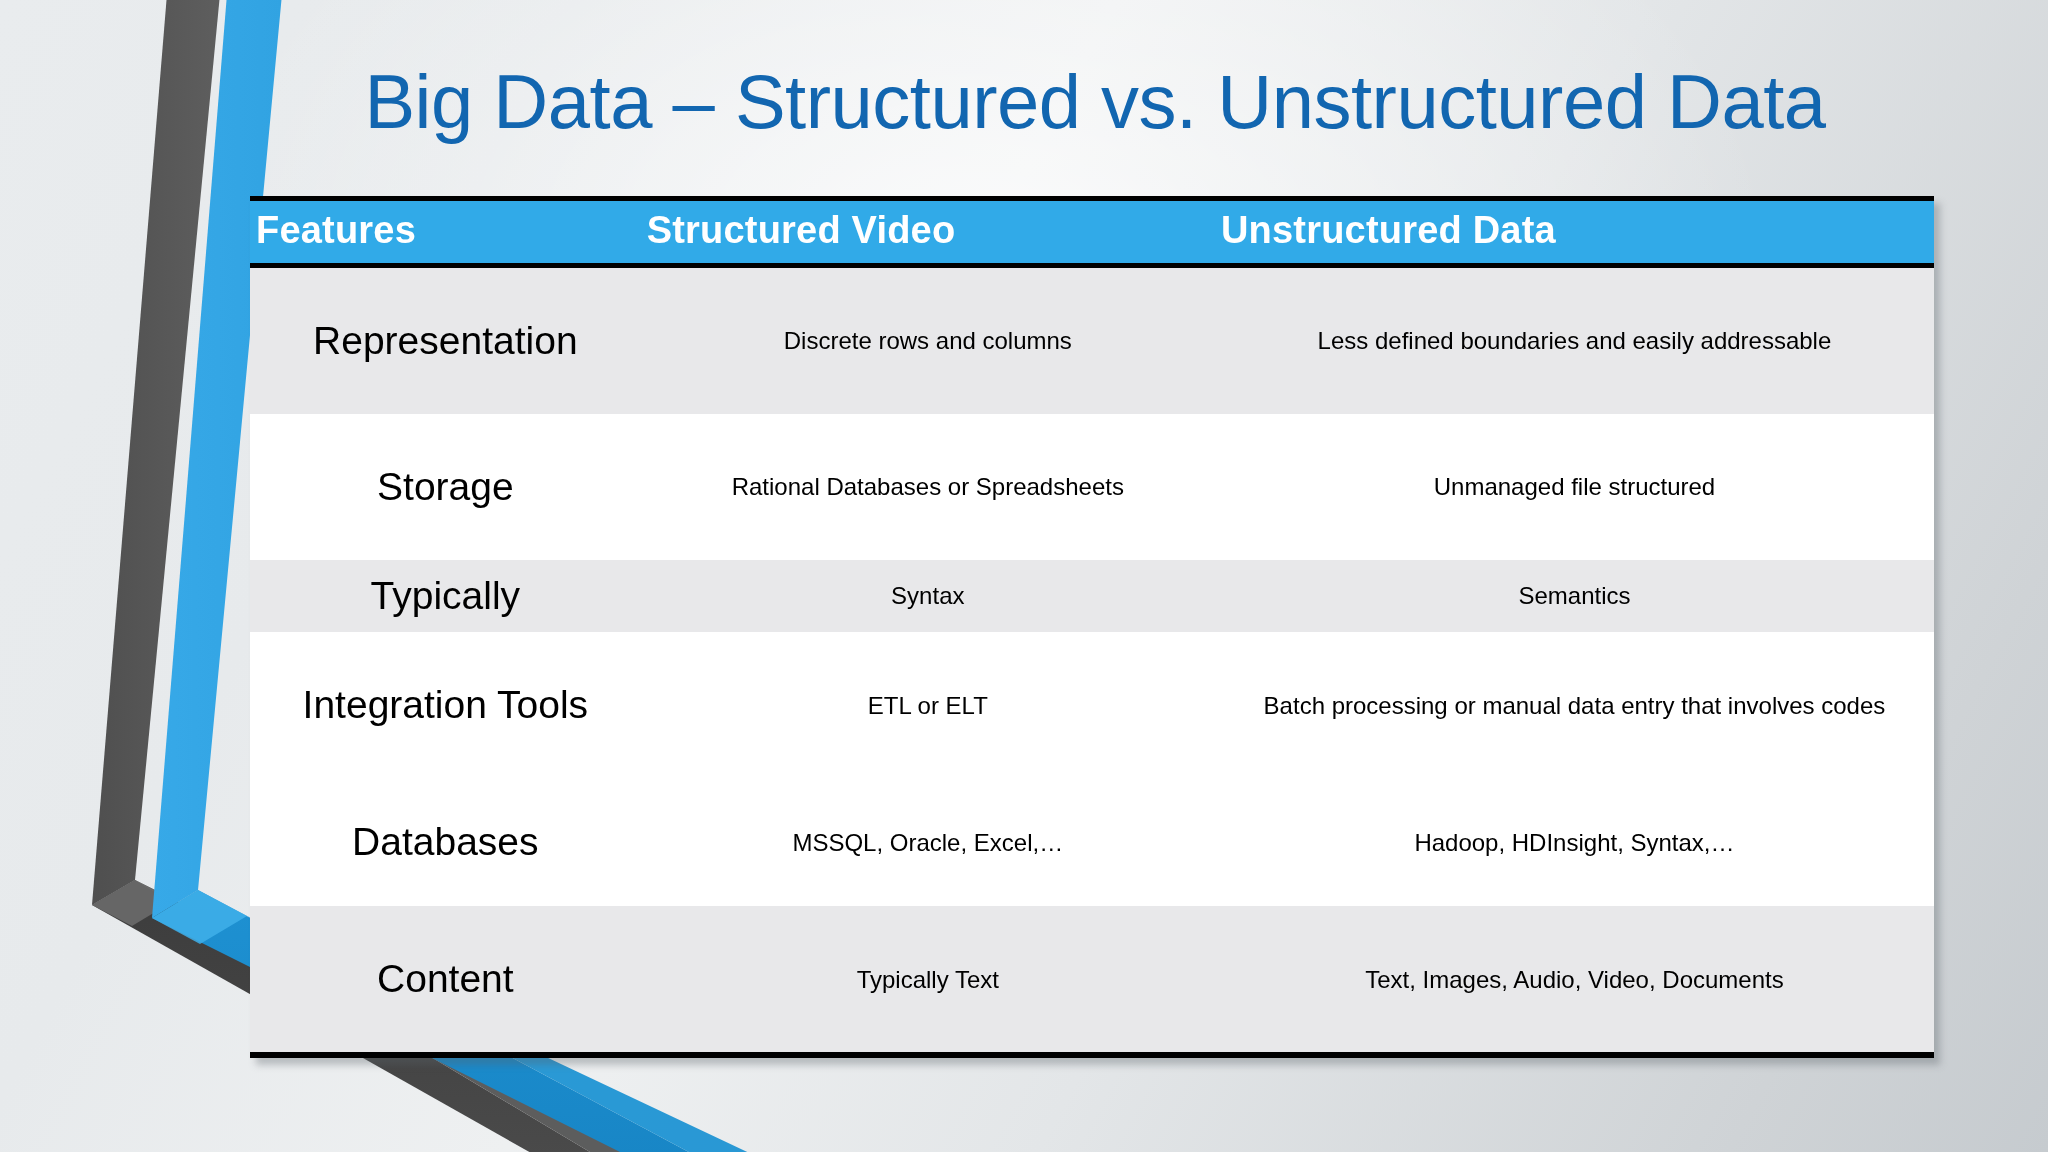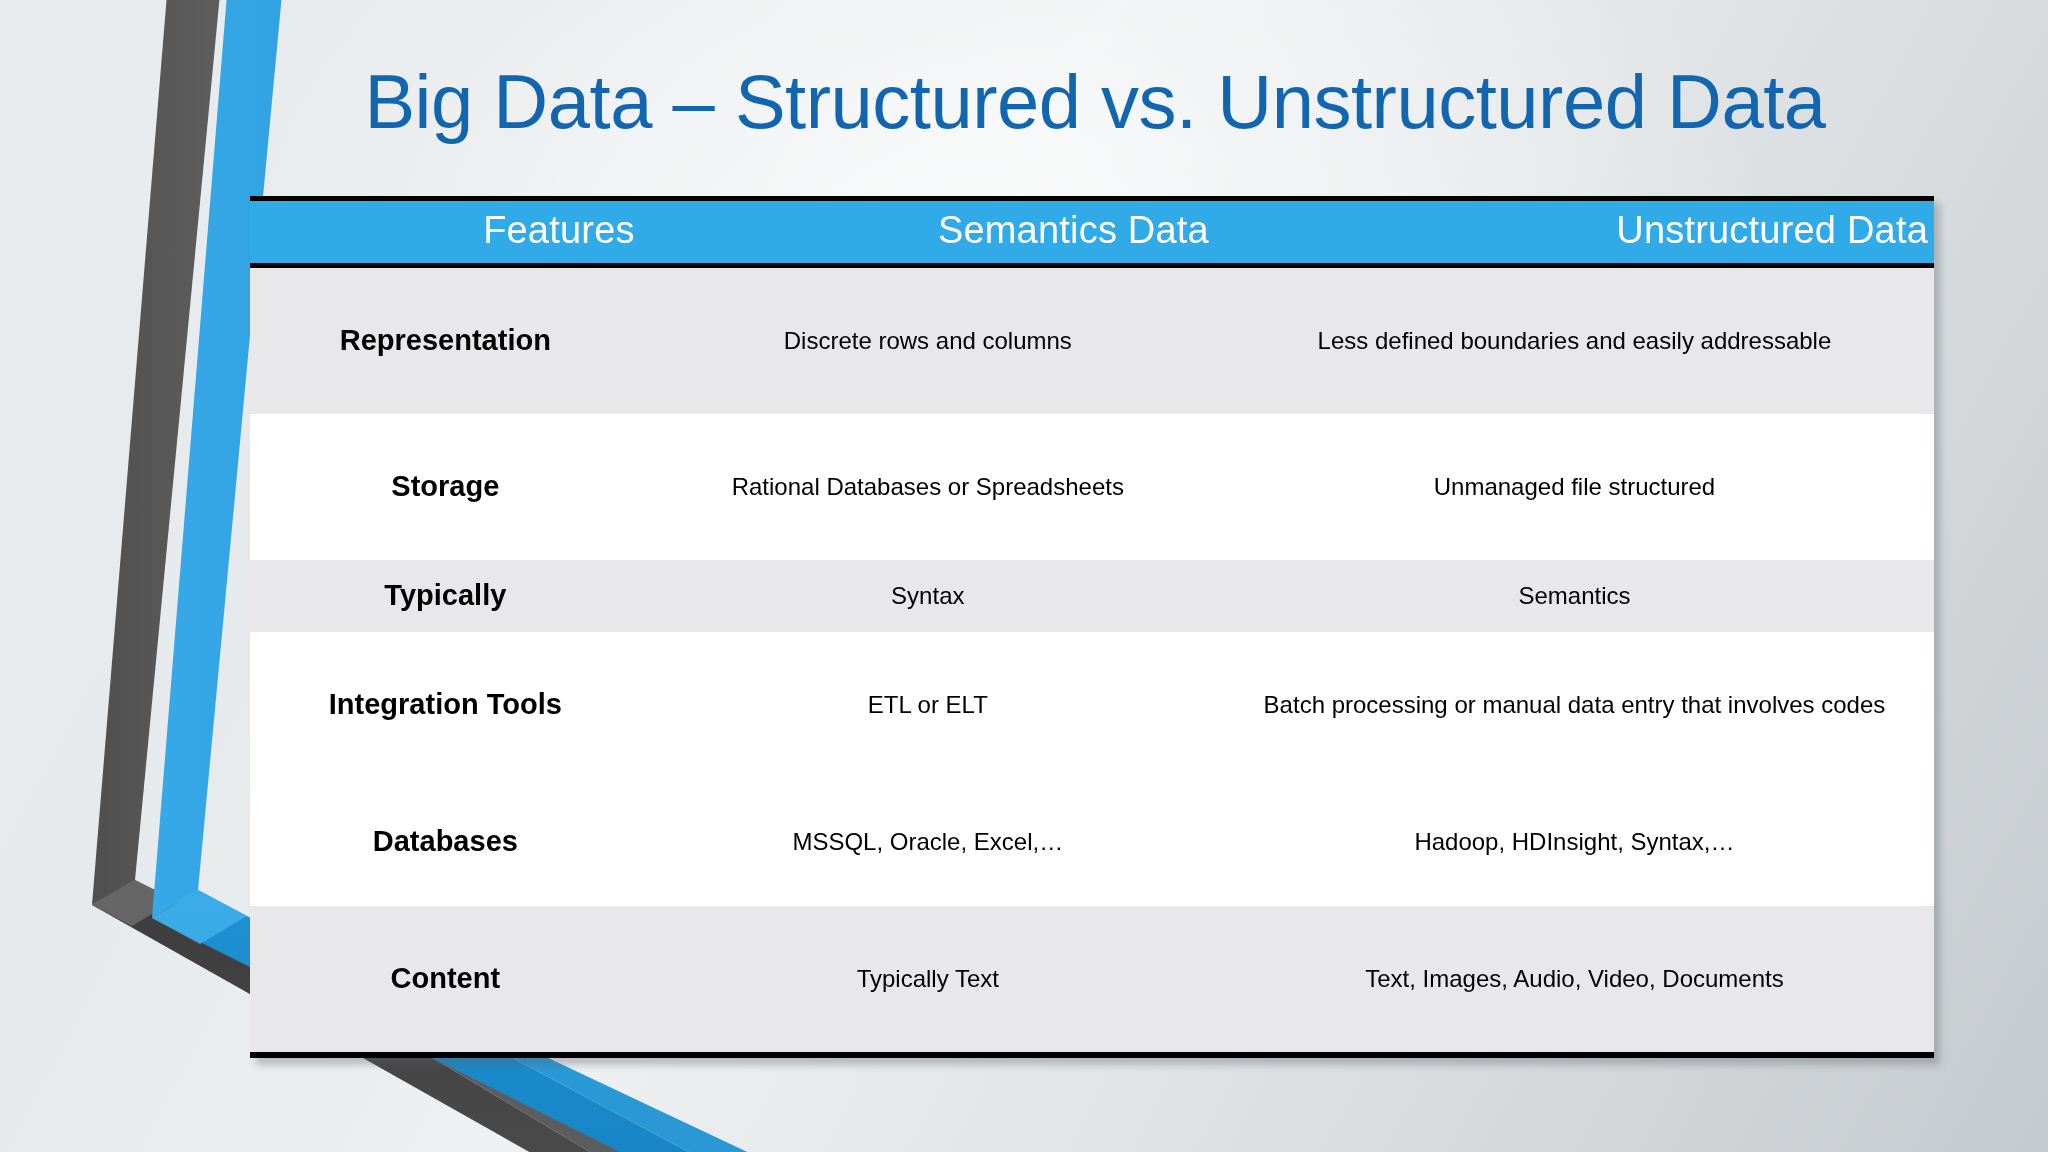--- a/index.html
+++ b/index.html
@@ -72,42 +72,42 @@
     width: 100%;
     table-layout: fixed;
   }
   table.cmp col.c-feature { width: 23.2%; }
   table.cmp col.c-struct  { width: 34.1%; }
   table.cmp col.c-unstruct{ width: 42.7%; }
 
   table.cmp thead th {
     background: #31aae8;
     color: #ffffff;
-    font-weight: 400;
+    font-weight: 700;
     font-size: 38px;
     line-height: 1.05;
     padding: 10px 6px 12px 6px;
-    text-align: right;
+    text-align: left;
     border-top: 5px solid #000000;
     border-bottom: 5px solid #000000;
     letter-spacing: 0.2px;
   }
 
   table.cmp tbody td {
     text-align: center;
     vertical-align: middle;
     font-size: 24px;
     line-height: 1.14;
     color: #000000;
     padding: 14px 16px;
     border: none;
   }
   table.cmp tbody td.feature {
-    font-weight: bold;
-    font-size: 29px;
+    font-weight: normal;
+    font-size: 39px;
   }
   table.cmp tbody tr.band-gray td { background: #e8e8ea; }
   table.cmp tbody tr.band-white td { background: #ffffff; }
   table.cmp tbody tr.last td { border-bottom: 6px solid #000000; }
 
   .row-h1 td { height: 118px; }
   .row-h2 td { height: 100px; }
   .row-h3 td { height: 44px; }
 </style>
 </head>
@@ -161,21 +161,21 @@
   <div class="table-wrap">
     <table class="cmp">
       <colgroup>
         <col class="c-feature">
         <col class="c-struct">
         <col class="c-unstruct">
       </colgroup>
       <thead>
         <tr>
           <th>Features</th>
-          <th>Semantics Data</th>
+          <th>Structured Video</th>
           <th>Unstructured Data</th>
         </tr>
       </thead>
       <tbody>
 
         <tr class="band-gray row-h1">
           <td class="feature">Representation</td>
           <td>Discrete rows and columns</td>
           <td>Less defined boundaries and easily addressable</td>
         </tr>

